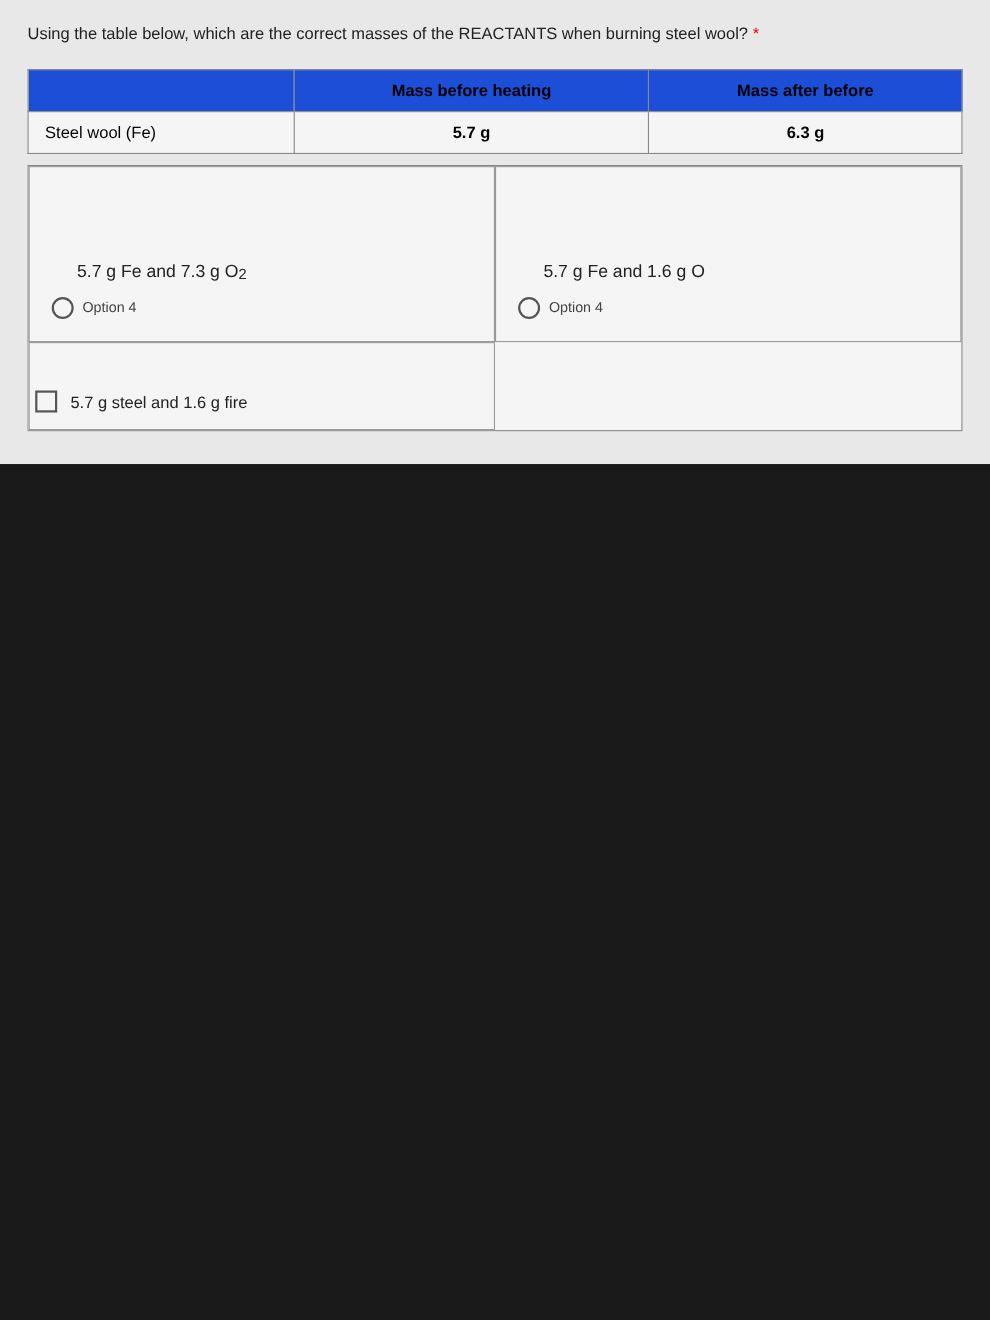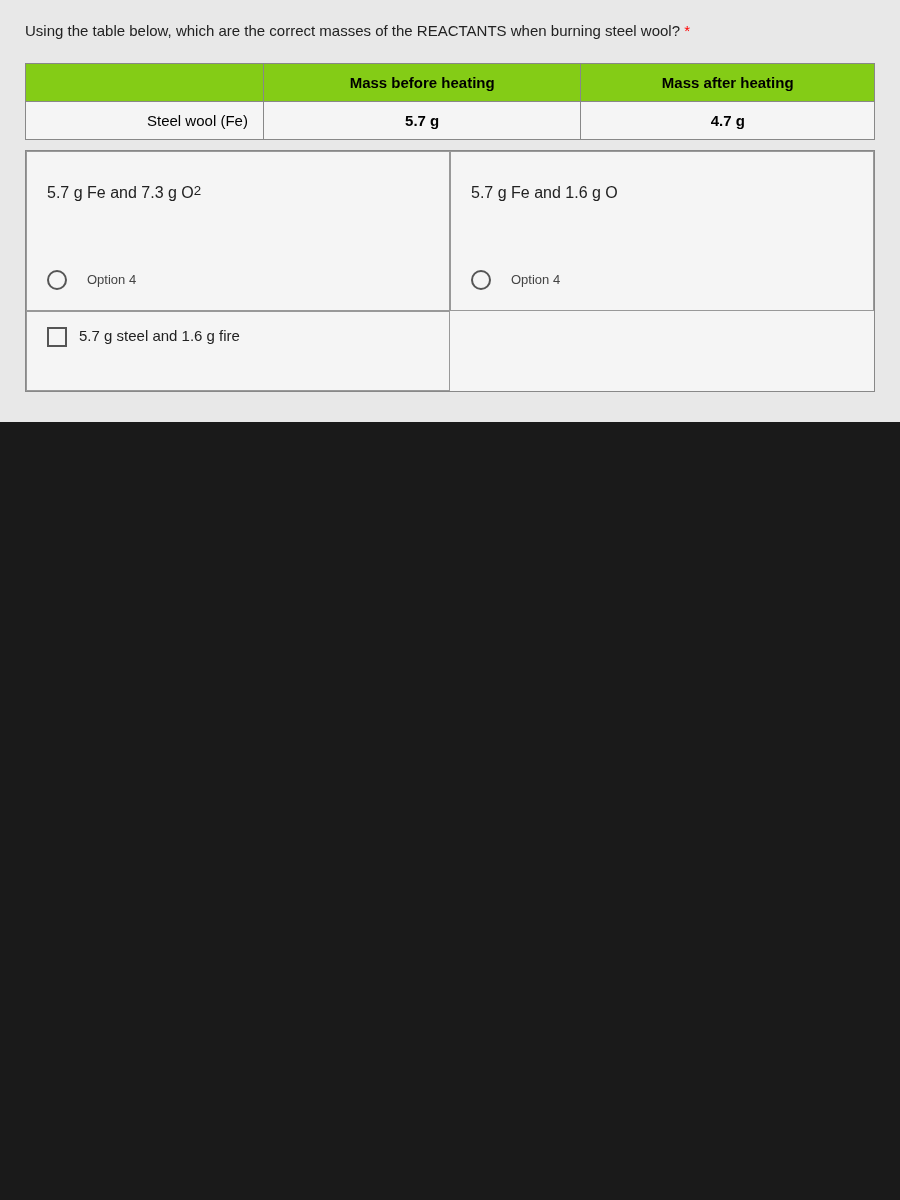--- a/index.html
+++ b/index.html
@@ -50,25 +50,25 @@
     .data-table th, .data-table td {
       border: 1px solid #888;
       padding: 10px 15px;
       text-align: center;
       font-size: 15px;
       font-weight: bold;
     }
 
     .data-table th {
       font-weight: bold;
-      background-color: #84cc16;
+      background-color: #1d4ed8;
     }
 
     .data-table td:first-child {
-      text-align: right;
+      text-align: left;
       font-weight: normal;
     }
 
     .options-grid {
       display: grid;
       grid-template-columns: 1fr 1fr;
       grid-template-rows: auto auto;
       border: 1px solid #888;
       background-color: #f5f5f5;
     }
@@ -84,27 +84,28 @@
       position: relative;
       cursor: pointer;
     }
 
     .option-text {
       font-size: 16px;
       color: #222;
       line-height: 1.4;
       flex-grow: 1;
       display: flex;
-      align-items: flex-start;
+      align-items: flex-end;
+      margin-left: 23px;
     }
 
     .option-label-row {
       display: flex;
       align-items: center;
-      gap: 20px;
+      gap: 8px;
       margin-top: 10px;
     }
 
     .radio-circle {
       width: 20px;
       height: 20px;
       border-radius: 50%;
       border: 2px solid #555;
       background-color: transparent;
       display: inline-flex;
@@ -113,23 +114,23 @@
       flex-shrink: 0;
     }
 
     .option-label-text {
       font-size: 13px;
       color: #444;
     }
 
     .bottom-option-cell {
       border: 1px solid #999;
-      padding: 15px 20px;
-      display: flex;
-      align-items: flex-start;
+      padding: 15px 5px;
+      display: flex;
+      align-items: flex-end;
       gap: 12px;
       min-height: 80px;
       cursor: pointer;
       background-color: #f5f5f5;
     }
 
     .checkbox-square {
       width: 20px;
       height: 20px;
       border: 2px solid #555;
@@ -157,28 +158,28 @@
   <div class="content-area">
     <p class="question-text">
       <span>Using the table below, which are the correct masses of the REACTANTS when burning steel wool?</span> <span class="asterisk">*</span>
     </p>
 
     <table class="data-table">
       <thead>
         <tr>
           <th></th>
           <th>Mass before heating</th>
-          <th>Mass after heating</th>
+          <th>Mass after before</th>
         </tr>
       </thead>
       <tbody>
         <tr>
           <td>Steel wool (Fe)</td>
           <td>5.7 g</td>
-          <td>4.7 g</td>
+          <td>6.3 g</td>
         </tr>
       </tbody>
     </table>
 
     <div class="options-grid">
 
       <div class="option-cell">
         <div class="option-text">
           5.7 g Fe and 7.3 g O<sub>2</sub>
         </div>

